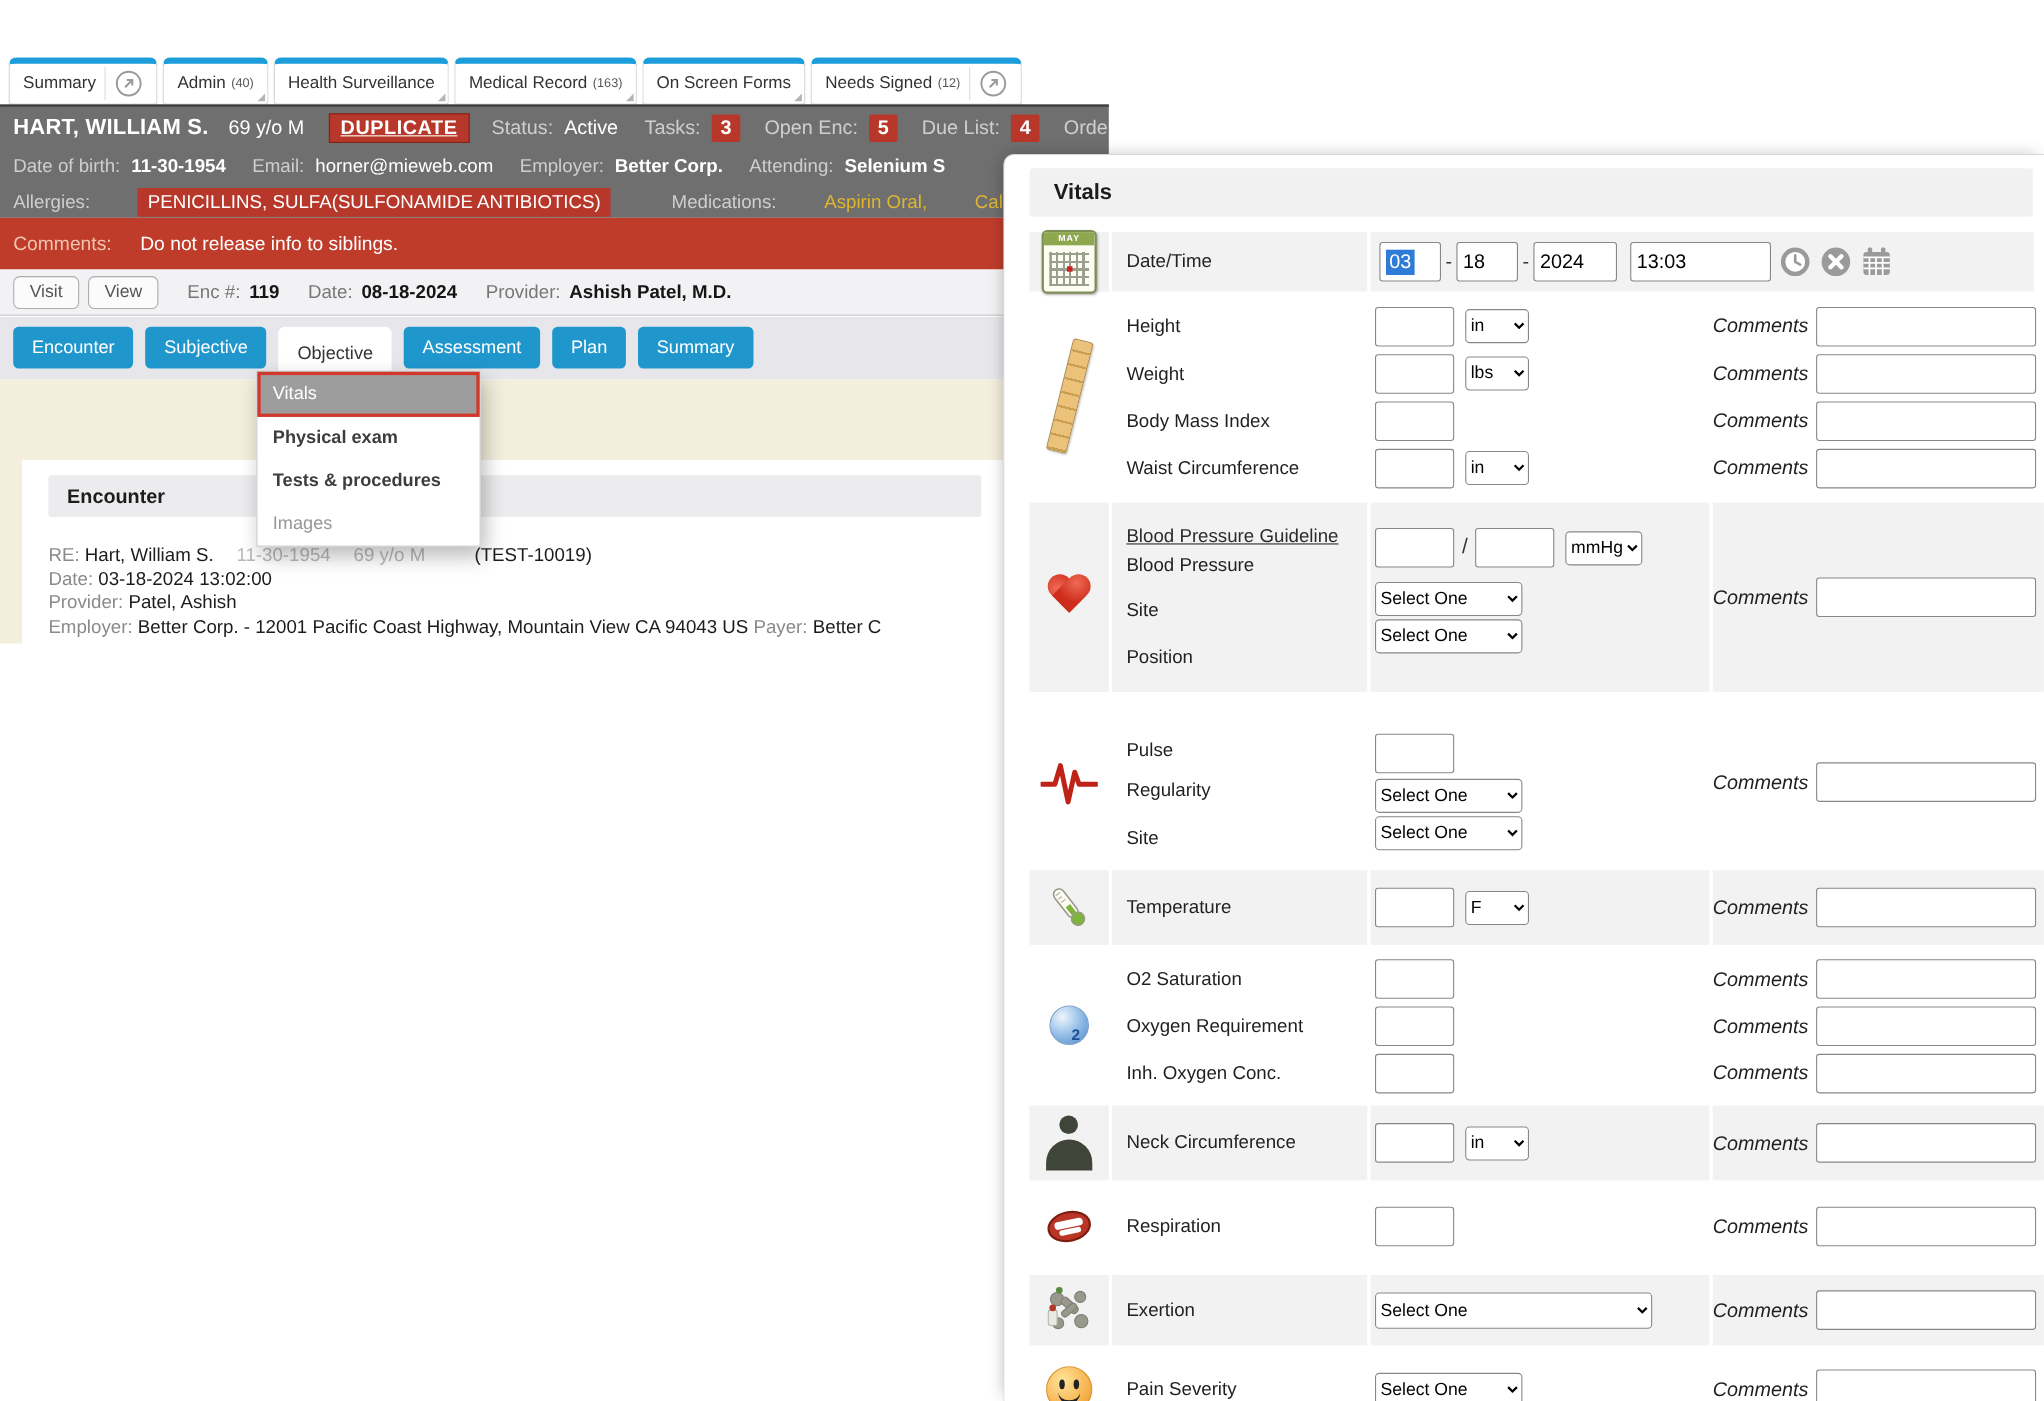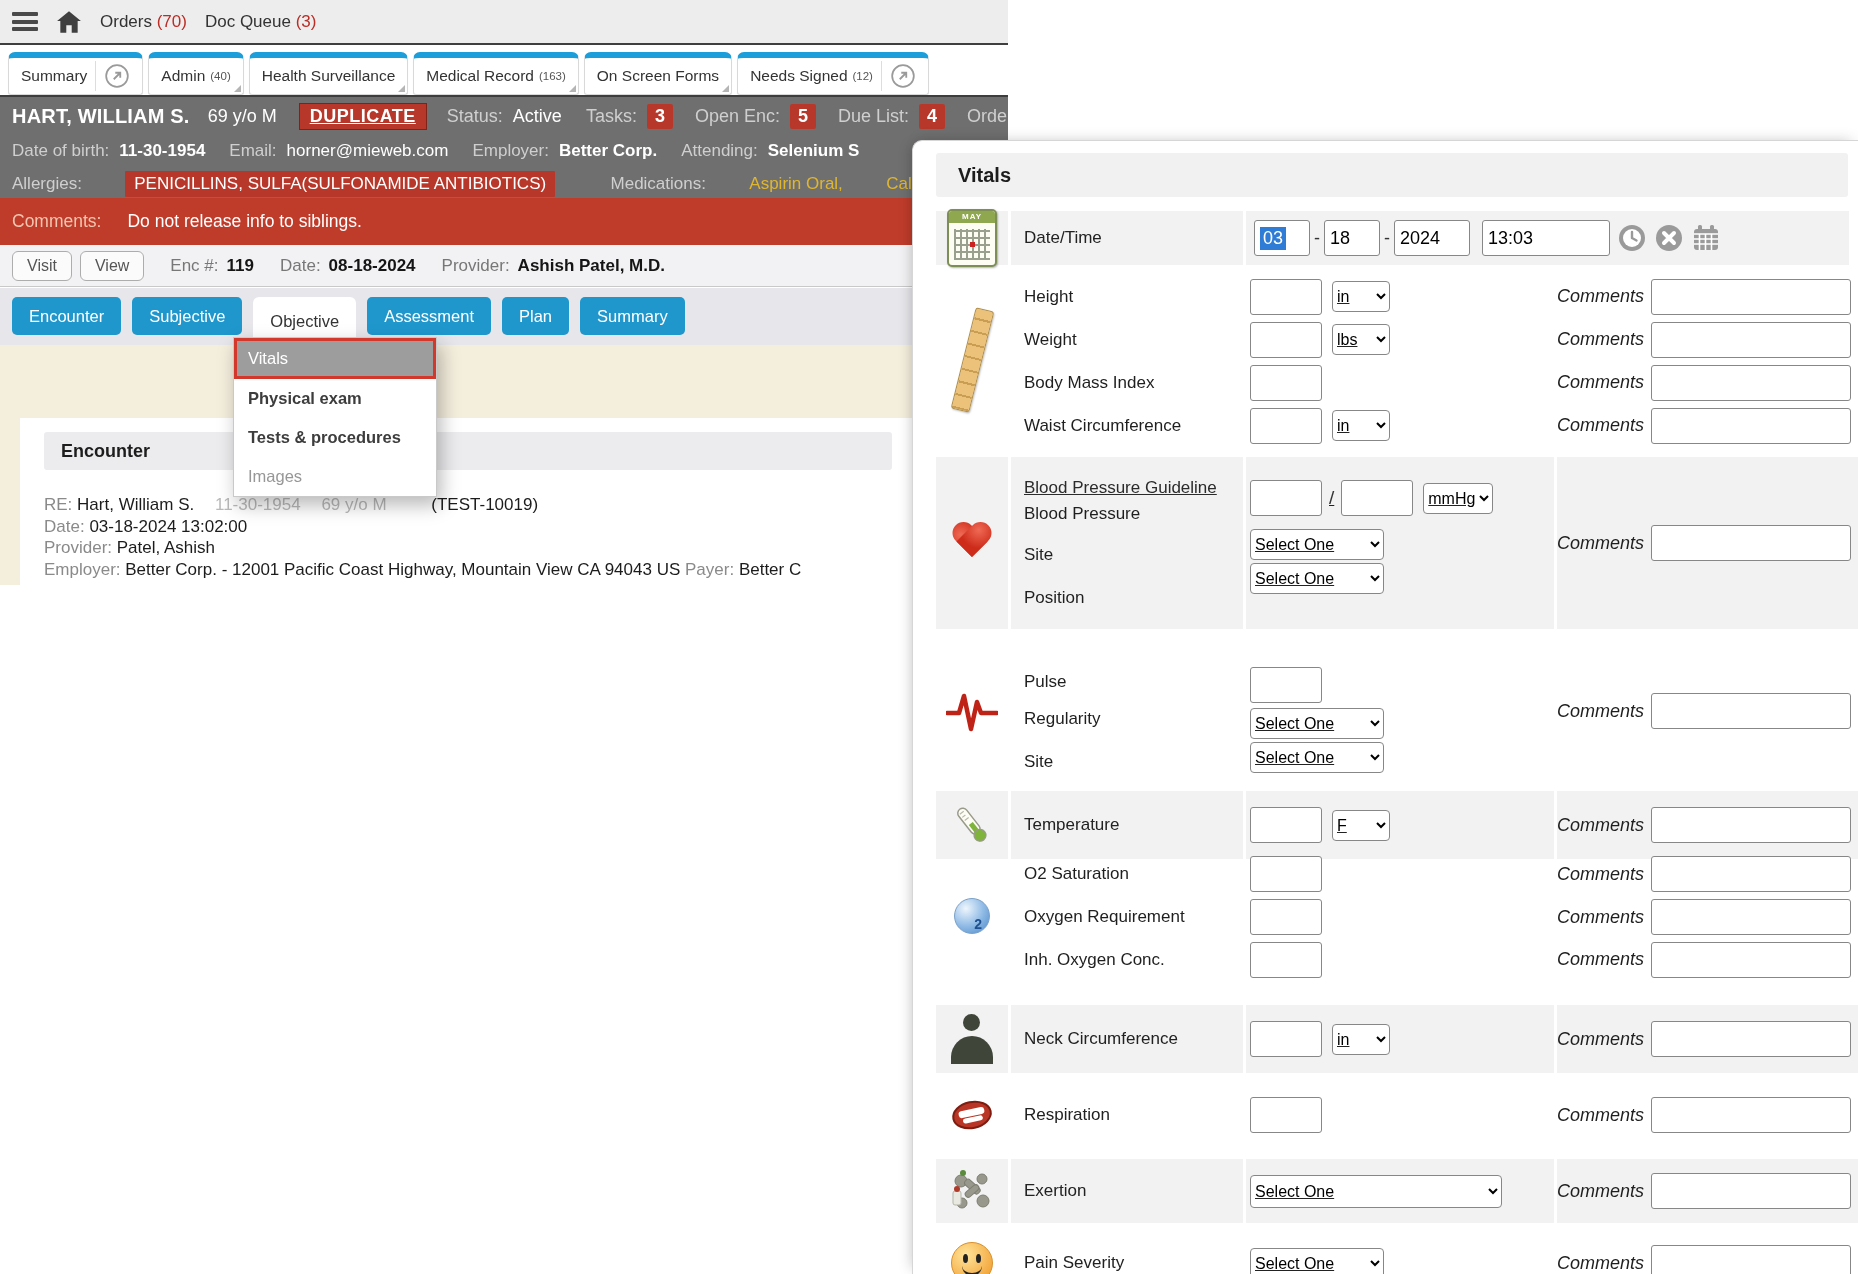--- a/index.html
+++ b/index.html
@@ -88,21 +88,21 @@
   #vpanel{left:912px;top:140px;width:946px;height:1134px;background:#fff;z-index:20;
     border-left:1px solid #d6d6d6;border-top:1px solid #d6d6d6;border-top-left-radius:10px;
     box-shadow:-7px 0 14px -6px rgba(0,0,0,.18), 0 -7px 14px -6px rgba(0,0,0,.12);overflow:hidden;}
   #vtitle{left:23px;top:12px;width:912px;height:44px;background:#f1f1f2;border-radius:3px;
     font-size:20px;font-weight:bold;color:#1c1c1c;line-height:44px;padding-left:22px;box-sizing:border-box;}
   .vrow{position:absolute;left:23px;width:913px;display:flex;gap:3px;}
   .cell{box-sizing:border-box;}
   .cell.g{background:#f2f2f3;}
   .c-icon{flex:0 0 72px;display:flex;align-items:center;justify-content:center;}
   .c-label{flex:0 0 232px;padding-left:13px;display:flex;flex-direction:column;}
-  .c-input{flex:0 0 308px;padding-left:4px;display:flex;flex-direction:column;text-decoration:underline;}
+  .c-input{flex:0 0 308px;padding-left:4px;display:flex;flex-direction:column;}
   .c-comments{flex:1 1 auto;display:flex;flex-direction:column;}
   .lblrow{height:43px;display:flex;align-items:center;font-size:17px;color:#1f1f1f;white-space:nowrap;}
   .lbl24{height:26px;display:flex;align-items:center;font-size:17px;color:#1f1f1f;white-space:nowrap;}
   .vinput{width:72px;height:36px;border:1px solid #878787;border-radius:3px;background:#fff;
     font-size:17px;padding:0 5px;box-sizing:border-box;font-family:inherit;}
   .inprow{height:43px;display:flex;align-items:center;}
   .u-select{margin-left:10px;height:31px;min-width:58px;font-size:16px;border:1px solid #878787;
     border-radius:4px;background:#fff;font-family:inherit;}
   .sel-one{width:134px;height:31px;font-size:16px;border:1px solid #878787;border-radius:4px;
     background:#fff;font-family:inherit;}
@@ -154,38 +154,20 @@
   .smiley i{position:absolute;top:11px;width:5px;height:9px;border-radius:50%;background:#222;}
   .smiley i.l{left:11px;} .smiley i.r{right:11px;}
   .smiley u{position:absolute;left:10px;bottom:7px;width:20px;height:10px;border-bottom:3px solid #222;
     border-radius:0 0 12px 12px;text-decoration:none;}
 </style>
 </head>
 <body>
 
 <div id="stage">
 
-  <div id="topbar" class="abs">
-    <div class="burger">
-        <span></span>
-        <span></span>
-        <span></span>
-      </div>
-    <svg class="homeicon" viewBox="0 0 24 22">
-      <path d="M12 1 L23 10 L20 10 L20 21 L14.5 21 L14.5 14 L9.5 14 L9.5 21 L4 21 L4 10 L1 10 Z" fill="#3f3f3f"></path>
-    </svg>
-    <div class="topitem">
-      <span>Orders</span>
-      <span class="cnt-red">(70)</span>
-    </div>
-    <div class="topitem">
-      <span>Doc Queue</span>
-      <span class="cnt-red">(3)</span>
-    </div>
-  </div>
 
   <div id="tabsrow" class="abs">
     <div class="tab">
       <span>Summary</span>
       <span class="tabdivider"></span>
       <svg class="circlearrow" viewBox="0 0 24 24">
         <circle cx="12" cy="12" r="10" fill="none" stroke="#9a9a9a" stroke-width="1.6"></circle>
         <path d="M9 15 L15 9 M10.4 9 H15 V13.6" stroke="#9a9a9a" stroke-width="1.7" fill="none"></path>
       </svg>
     </div>
@@ -473,21 +455,21 @@
         </div>
       </div>
       <div class="cell c-comments centerv g">
         <div class="cmtrow" style="height:auto;">
             <span class="clab">Comments</span>
             <input class="cinput" style="">
           </div>
       </div>
     </div>
 
-    <div class="vrow" style="top:710px;height:130px;">
+    <div class="vrow" style="top:726px;height:130px;">
       <div class="cell c-icon">
         <div class="o2ball"></div>
       </div>
       <div class="cell c-label" style="padding-top:2px;">
         <div class="lblrow">O2 Saturation</div>
         <div class="lblrow">Oxygen Requirement</div>
         <div class="lblrow">Inh. Oxygen Conc.</div>
       </div>
       <div class="cell c-input" style="padding-top:2px;">
         <div class="inprow">

